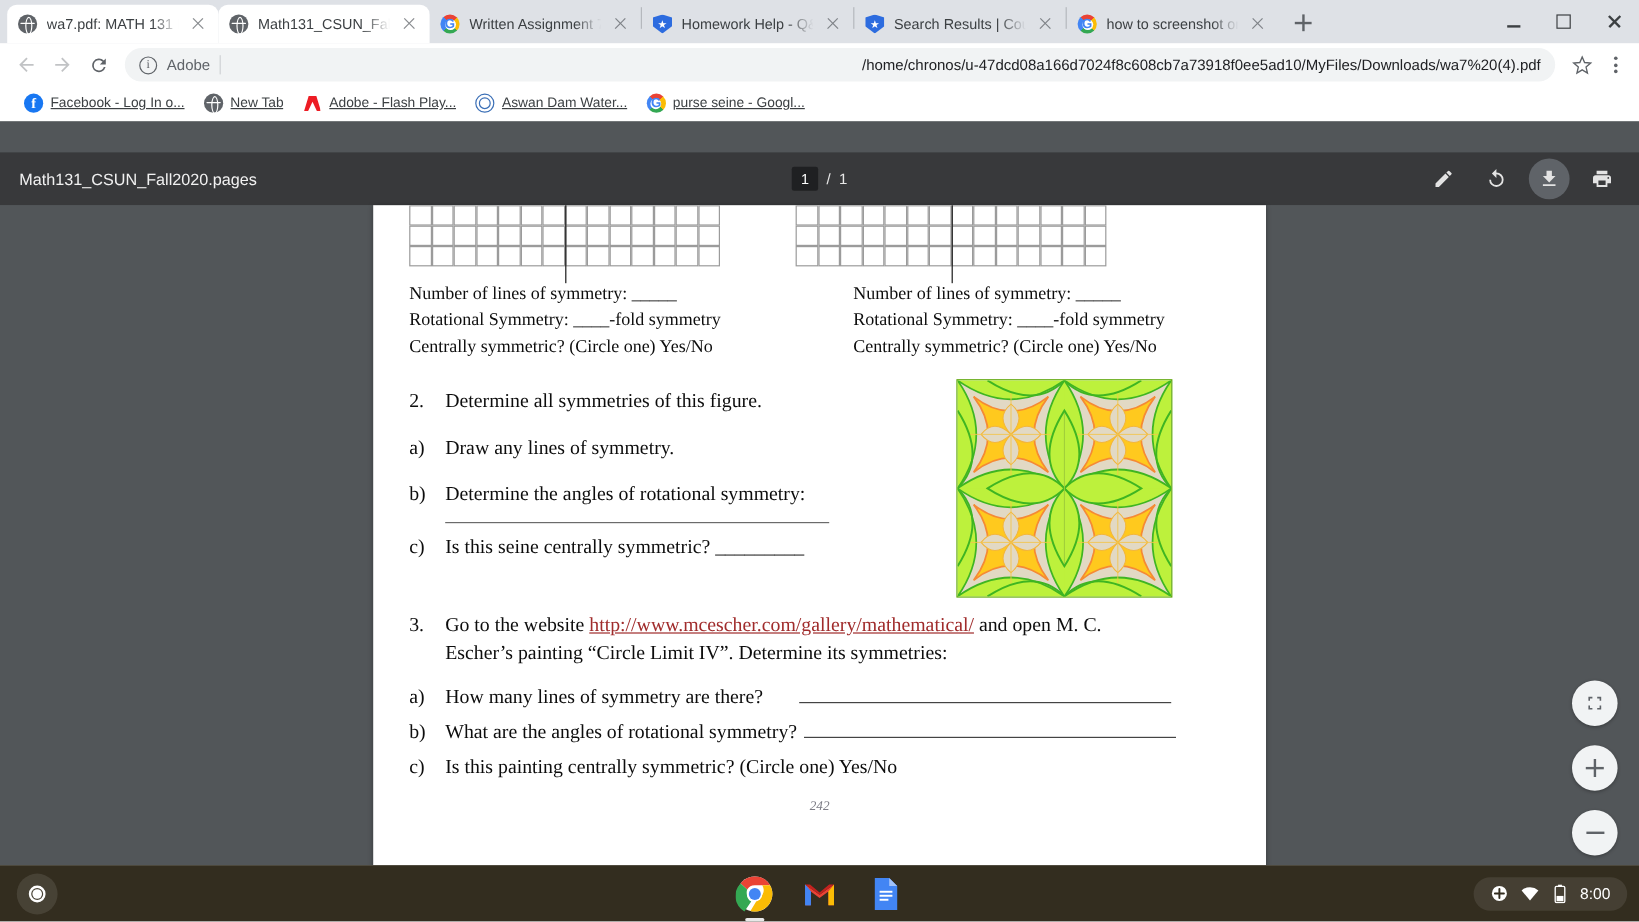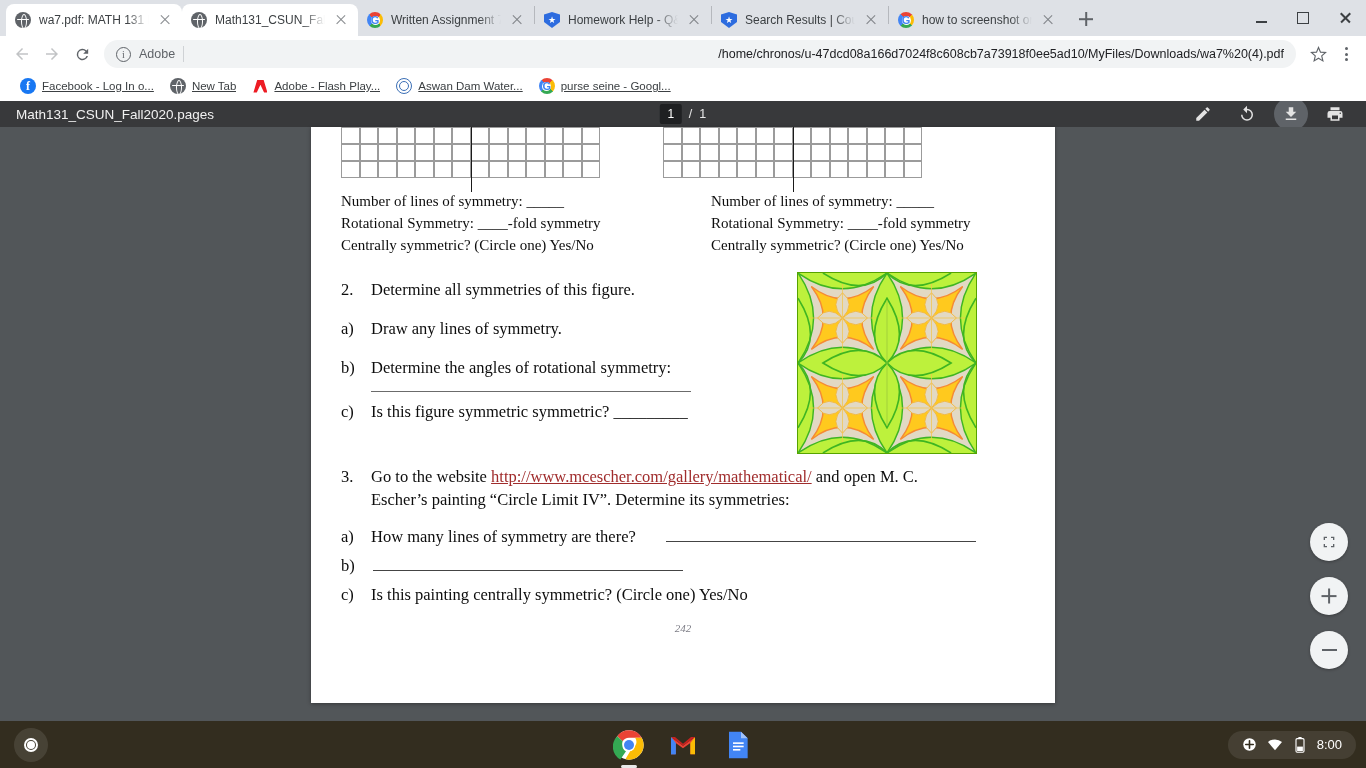--- a/index.html
+++ b/index.html
@@ -223,26 +223,27 @@
   .bm .bm-label{ overflow:hidden; text-overflow:ellipsis;text-decoration:underline; }
 
   
   .pdf-viewer {
     height: calc(768px - 36px - 36px - 29px - 47px);
     background: #525659;
     position: relative;
     overflow: hidden;
   }
   .pdf-toolbar {
-    height: 26px;
+    height: 44px;
     background: #38393b;
     display:flex; align-items:center;
     padding: 0 16px;
     color:#f1f1f1;
     position: relative;
+    margin-top: 26px;
   }
   .pdf-title { font-size: 13.5px; color:#f1f1f1; }
   .pdf-pager {
     position:absolute; left:50%; transform:translateX(-50%);
     display:flex;align-items:center;gap:7px; font-size:12.5px; color:#e8e8e8;
   }
   .pg-input {
     background:#1f2022; color:#fff;
     width:22px;height:20px; border-radius:2px;
     display:flex;align-items:center;justify-content:center;
@@ -702,21 +703,21 @@
             <span class="qnum">a)</span>
             <span class="qtext">Draw any lines of symmetry.</span>
           </div>
           <div class="qrow" style="margin-bottom:4px;">
             <span class="qnum">b)</span>
             <span class="qtext">Determine the angles of rotational symmetry:</span>
           </div>
           <div class="longline"></div>
           <div class="qrow">
             <span class="qnum">c)</span>
-            <span class="qtext">Is this figure symmetric symmetric? _________</span>
+            <span class="qtext">Is this seine centrally symmetric? _________</span>
           </div>
         </div>
 
         <div class="qsection" style="margin-top:42px;">
           <div class="qrow" style="margin-bottom:14px;">
             <span class="qnum">3.</span>
             <span class="qtext">
               <span>Go to the website </span><a class="link" href="#">http://www.mcescher.com/gallery/mathematical/</a><span> and open M. C.</span><br>
               <span>Escher’s painting “Circle Limit IV”. Determine its symmetries:</span>
             </span>
@@ -724,20 +725,21 @@
           <div class="qrow" style="margin-bottom:6px;">
             <span class="qnum">a)</span>
             <span class="qtext">
               <span>How many lines of symmetry are there?</span>
               <span class="blank-line" style="width:310px;margin-left:26px;"></span>
             </span>
           </div>
           <div class="qrow" style="margin-bottom:6px;">
             <span class="qnum">b)</span>
             <span class="qtext">
+              <span>What are the angles of rotational symmetry?</span>
               <span class="blank-line" style="width:310px;margin-left:2px;"></span>
             </span>
           </div>
           <div class="qrow">
             <span class="qnum">c)</span>
             <span class="qtext">Is this painting centrally symmetric? (Circle one) Yes/No</span>
           </div>
         </div>
 
         <div class="pagenum">242</div>

